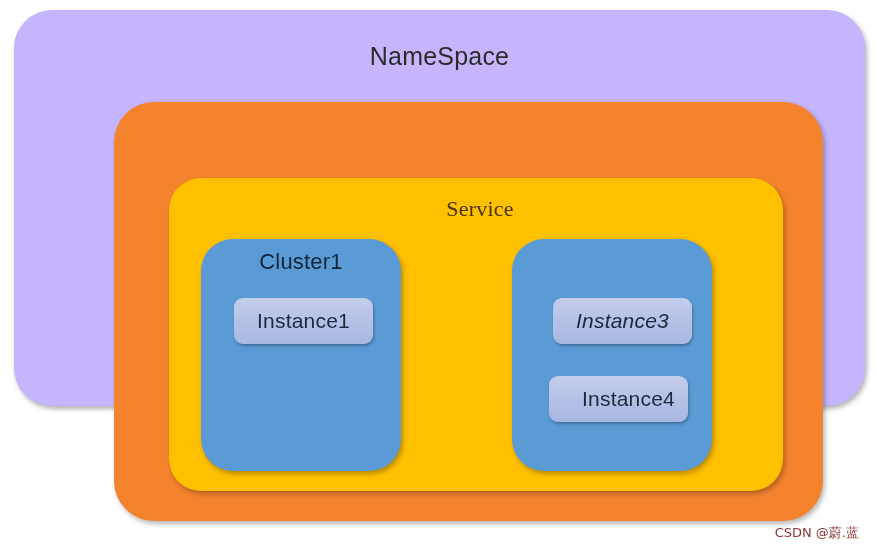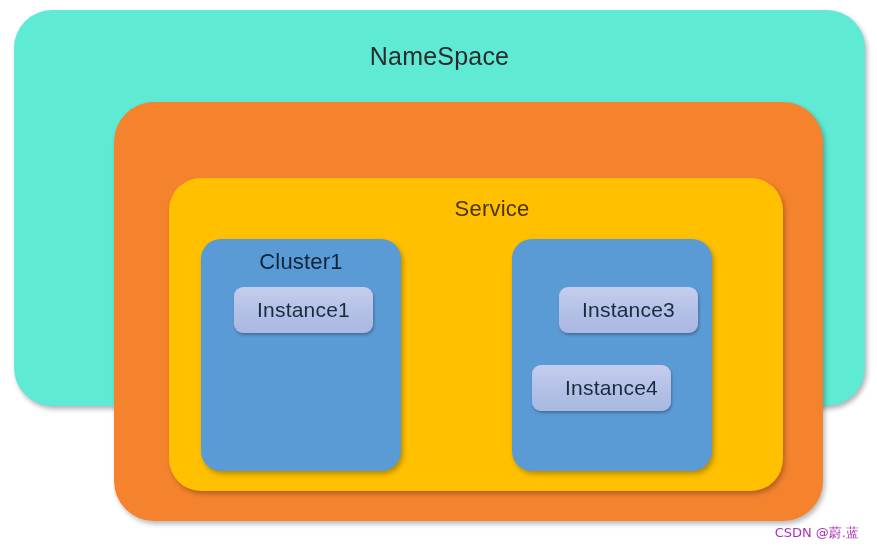--- a/index.html
+++ b/index.html
@@ -21,21 +21,21 @@
     background: #ffffff;
   }
 
   
   .namespace-box {
     position: absolute;
     left: 14px;
     top: 10px;
     width: 851px;
     height: 396px;
-    background: #5eead4;
+    background: #c4b5fd;
     border-radius: 38px;
     box-shadow: 2px 3px 5px rgba(0,0,0,0.30);
     box-sizing: border-box;
   }
   .namespace-title {
     position: absolute;
     left: 0;
     top: 32px;
     width: 100%;
     text-align: center;
@@ -74,37 +74,38 @@
     top: 76px;
     width: 614px;
     height: 313px;
     background: #ffc000;
     border-radius: 32px;
     box-shadow: 2px 3px 5px rgba(0,0,0,0.26);
     box-sizing: border-box;
   }
   .service-title {
     position: absolute;
-    left: 16px;
+    left: 4px;
     top: 18px;
     width: 100%;
     text-align: center;
     font-size: 22px;
     color: #4a3405;
     letter-spacing: 0.2px;
+    font-family: Liberation Serif, serif;
   }
 
   
   .cluster-box {
     position: absolute;
     top: 61px;
     width: 200px;
     height: 232px;
     background: #5b9bd5;
-    border-radius: 20px;
+    border-radius: 32px;
     box-shadow: 2px 3px 5px rgba(0,0,0,0.28);
     box-sizing: border-box;
   }
   .cluster-1 { left: 32px; }
   .cluster-2 { left: 343px; }
 
   .cluster-title {
     position: absolute;
     left: 0;
     top: 10px;
@@ -120,41 +121,42 @@
     position: absolute;
     width: 139px;
     height: 46px;
     border-radius: 9px;
     background: linear-gradient(180deg, #c5cdec 0%, #b3c0e6 55%, #a9b8e2 100%);
     box-shadow: 1px 2px 3px rgba(0,0,0,0.28);
     box-sizing: border-box;
     display: flex;
     align-items: center;
     justify-content: center;
+    margin-top: 11px;
   }
   .instance-label {
     font-size: 21px;
     color: #1b2a3c;
     letter-spacing: 0.2px;
   }
 
   
   .inst-1 { left: 33px;  top: 48px; }
   .inst-2 { left: 37px;  top: 126px; }
   
-  .inst-3 { left: 47px;  top: 48px; }
-  .inst-4 { left: 20px;  top: 126px; padding-left: 20px; }
+  .inst-3 { left: 41px;  top: 48px; font-style: italic; }
+  .inst-4 { left: 37px;  top: 126px; padding-left: 20px; }
 
   
   .watermark {
     position: absolute;
     right: 18px;
     bottom: 10px;
     font-size: 13px;
-    color: #a21caf;
+    color: #7f1d1d;
     opacity: 0.92;
     white-space: nowrap;
     font-family: "DejaVu Sans", sans-serif;
   }
 </style>
 </head>
 <body>
 
 <div id="canvas">
 

